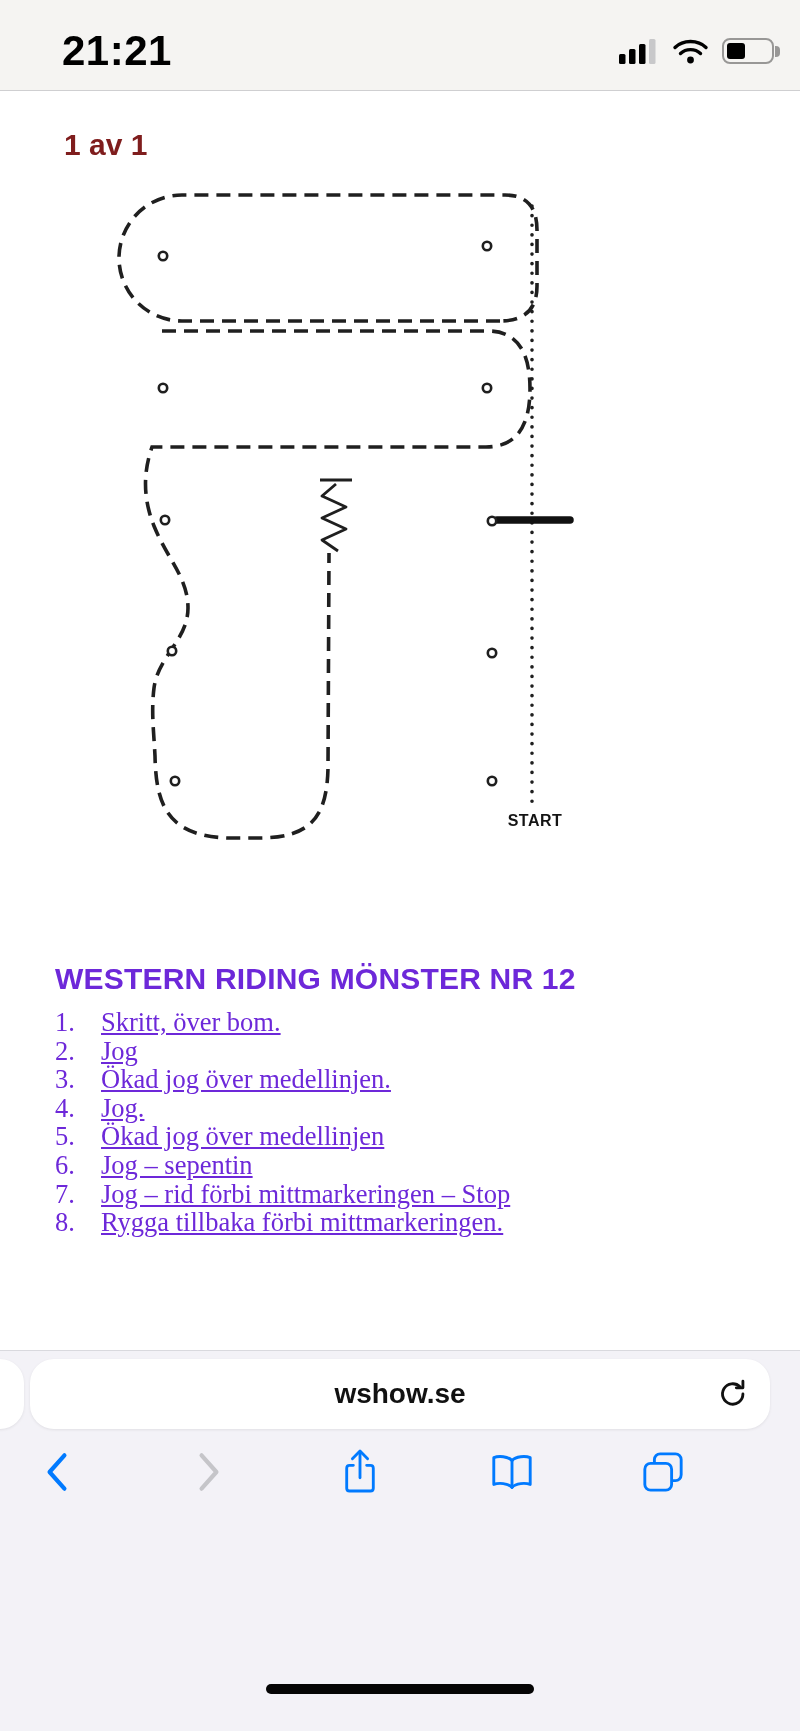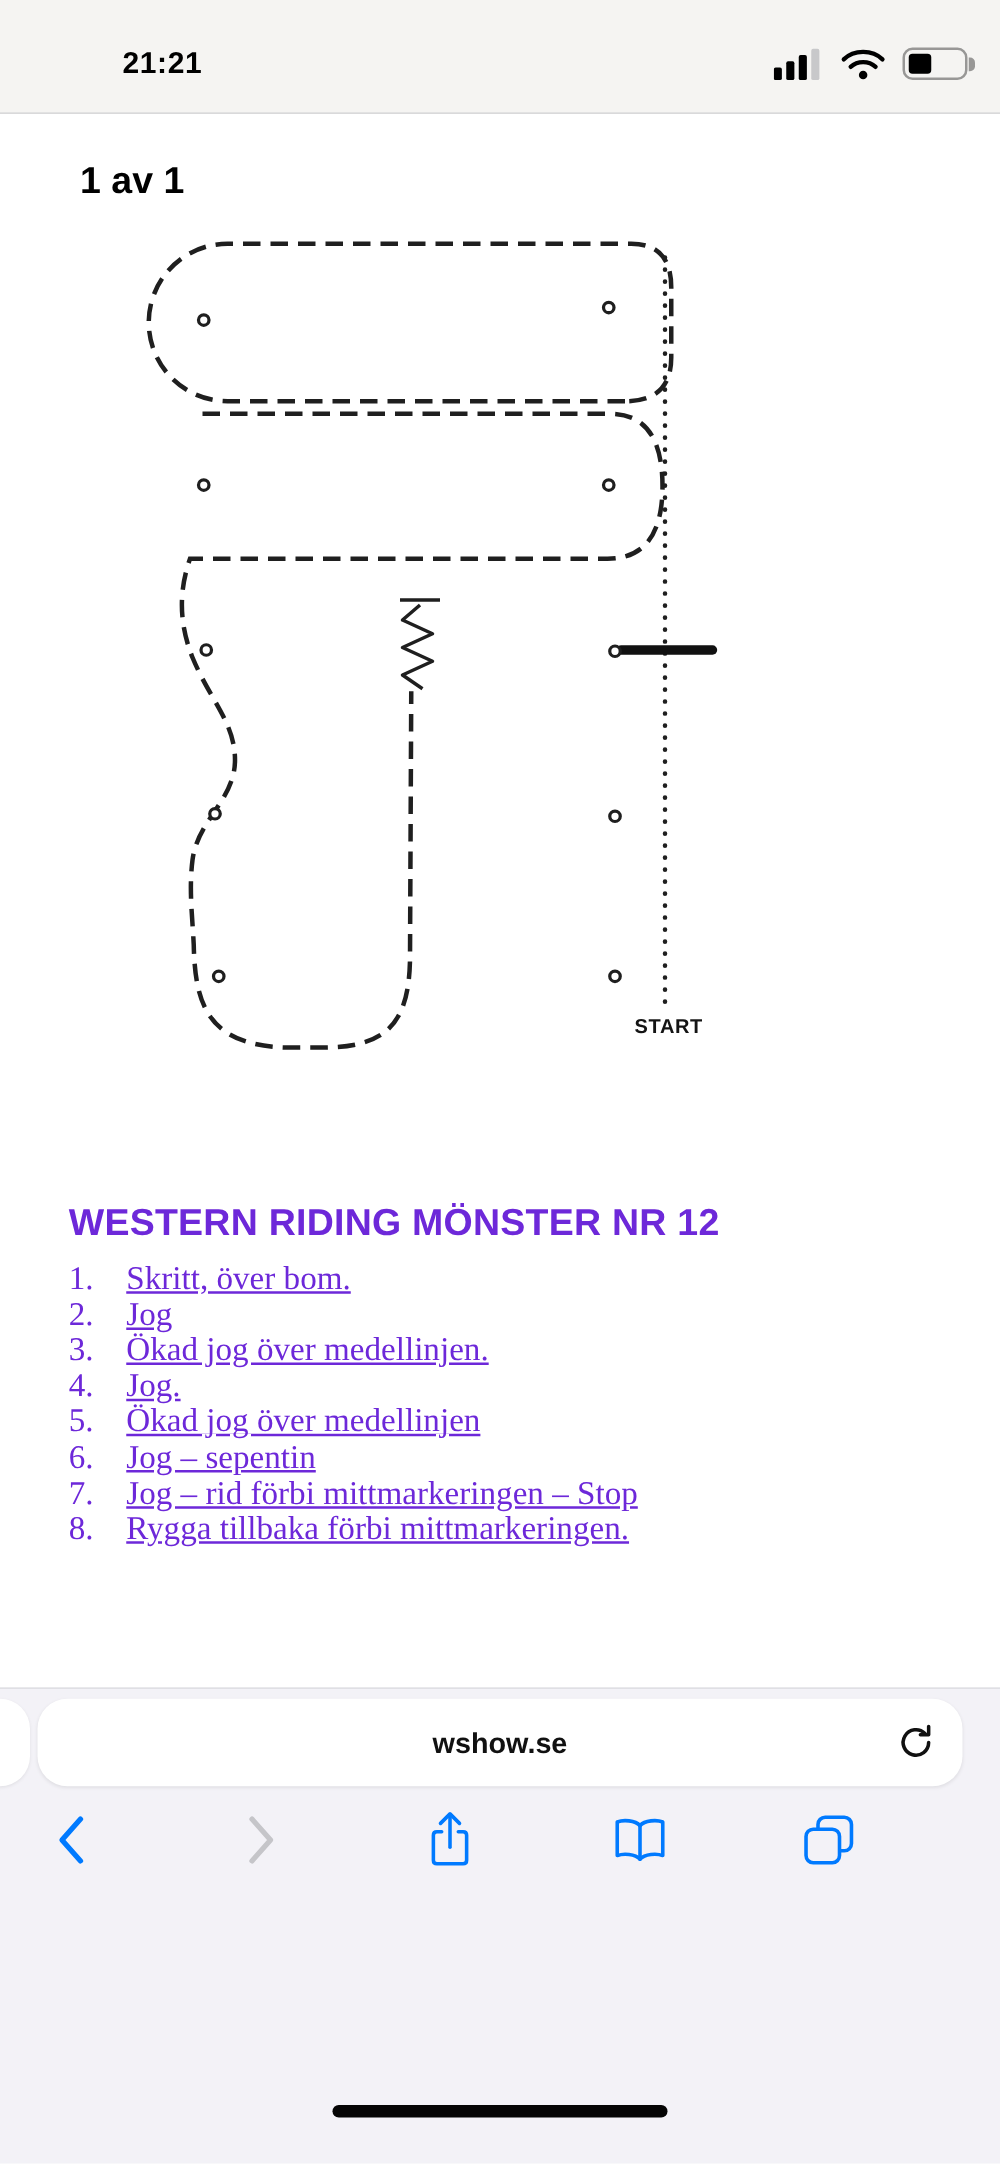--- a/index.html
+++ b/index.html
@@ -22,25 +22,24 @@
     top: 0; left: 0; right: 0;
     height: 91px;
     background: #f5f4f2;
     border-bottom: 1px solid #cfcfd1;
     display: flex;
     align-items: center;
     justify-content: space-between;
     padding: 12px 26px 0 62px;
   }
   .time {
-    font-size: 24px;
+    font-size: 42px;
     font-weight: 700;
     letter-spacing: 0.5px;
     color: #000;
-    margin-left: 36px;
   }
   .status-icons { display: flex; align-items: center; gap: 13px; }
   .battery {
     position: relative;
     width: 52px; height: 26px;
     border: 2.5px solid rgba(0,0,0,0.38);
     border-radius: 8px;
     padding: 3px;
   }
   .battery .level { width: 42%; height: 100%; background: #000; border-radius: 3px; }
@@ -50,21 +49,21 @@
     background: rgba(0,0,0,0.38);
     border-radius: 0 4px 4px 0;
   }
 
   
   .page-indicator {
     position: absolute;
     top: 128px; left: 64px;
     font-size: 30px;
     font-weight: 600;
-    color: #000000;
+    color: #7f1d1d;
   }
   .diagram {
     position: absolute;
     left: 100px; top: 178px;
   }
   .doc-text {
     position: absolute;
     left: 55px; top: 962px;
     width: 712px;
     color: #6d28d9;
@@ -103,21 +102,21 @@
     height: 70px;
     background: #ffffff;
     border-radius: 24px;
     box-shadow: 0 1px 3px rgba(0,0,0,0.08);
     display: flex;
     align-items: center;
     justify-content: center;
     cursor: pointer;
   }
   .url-text {
-    font-size: 23px;
+    font-size: 28px;
     font-weight: 600;
     color: #111;
   }
   .reload-button {
     position: absolute;
     right: 18px; top: 16px;
     width: 38px; height: 38px;
     background: none; border: none; cursor: pointer;
     display: flex; align-items: center; justify-content: center;
   }

